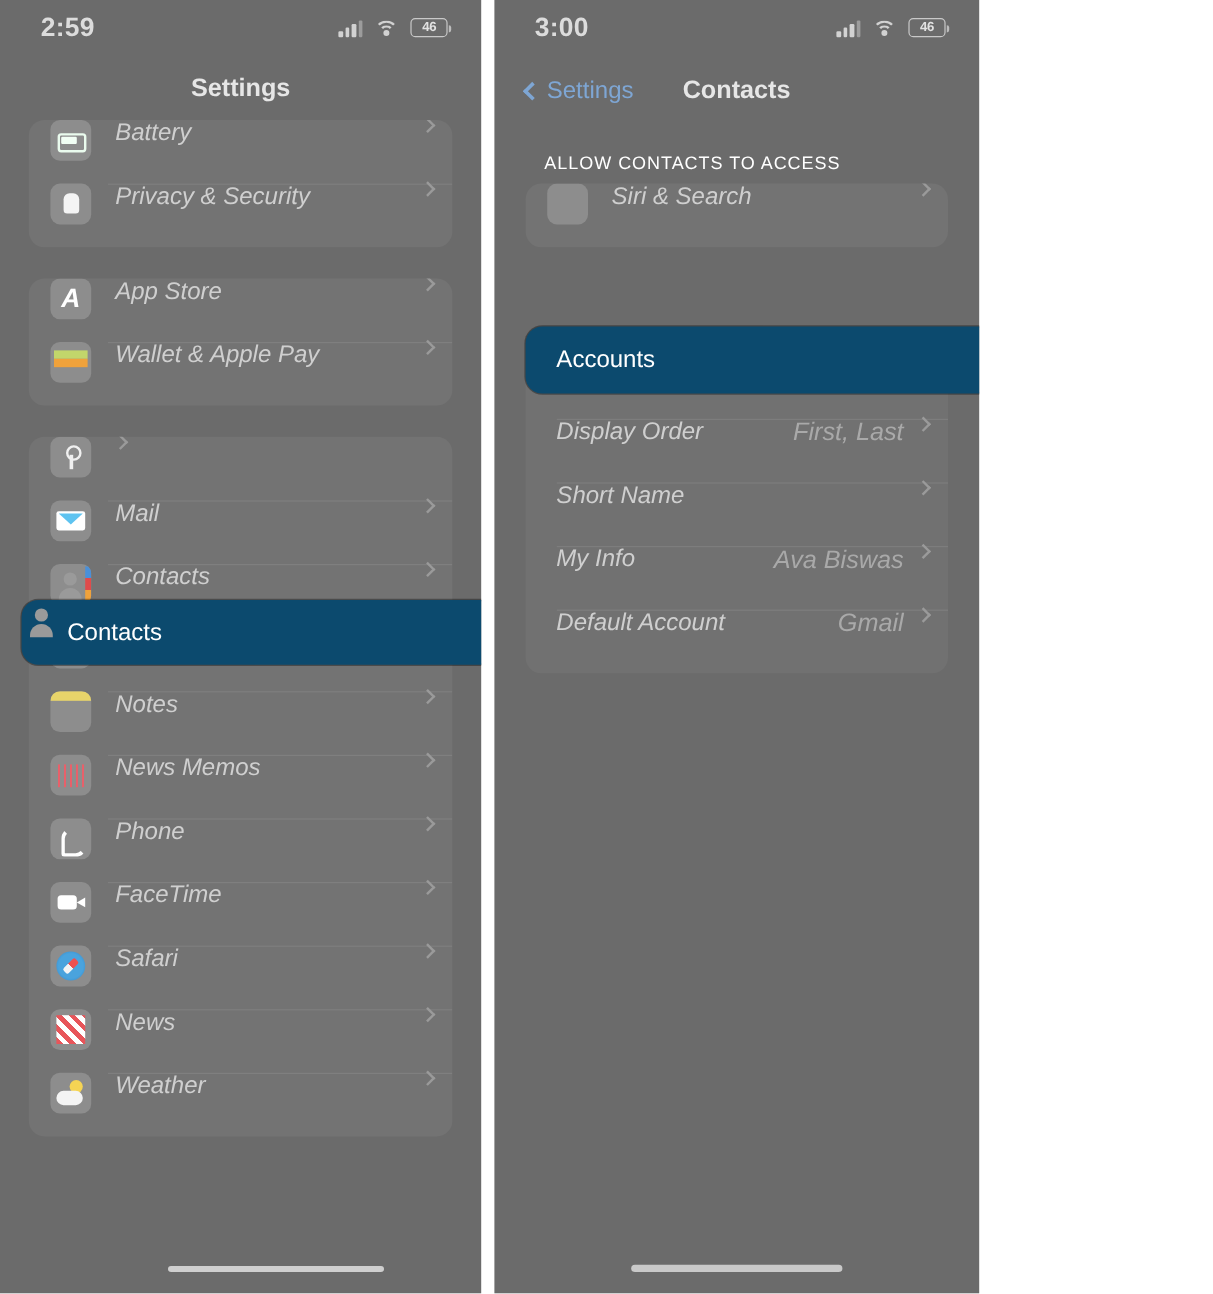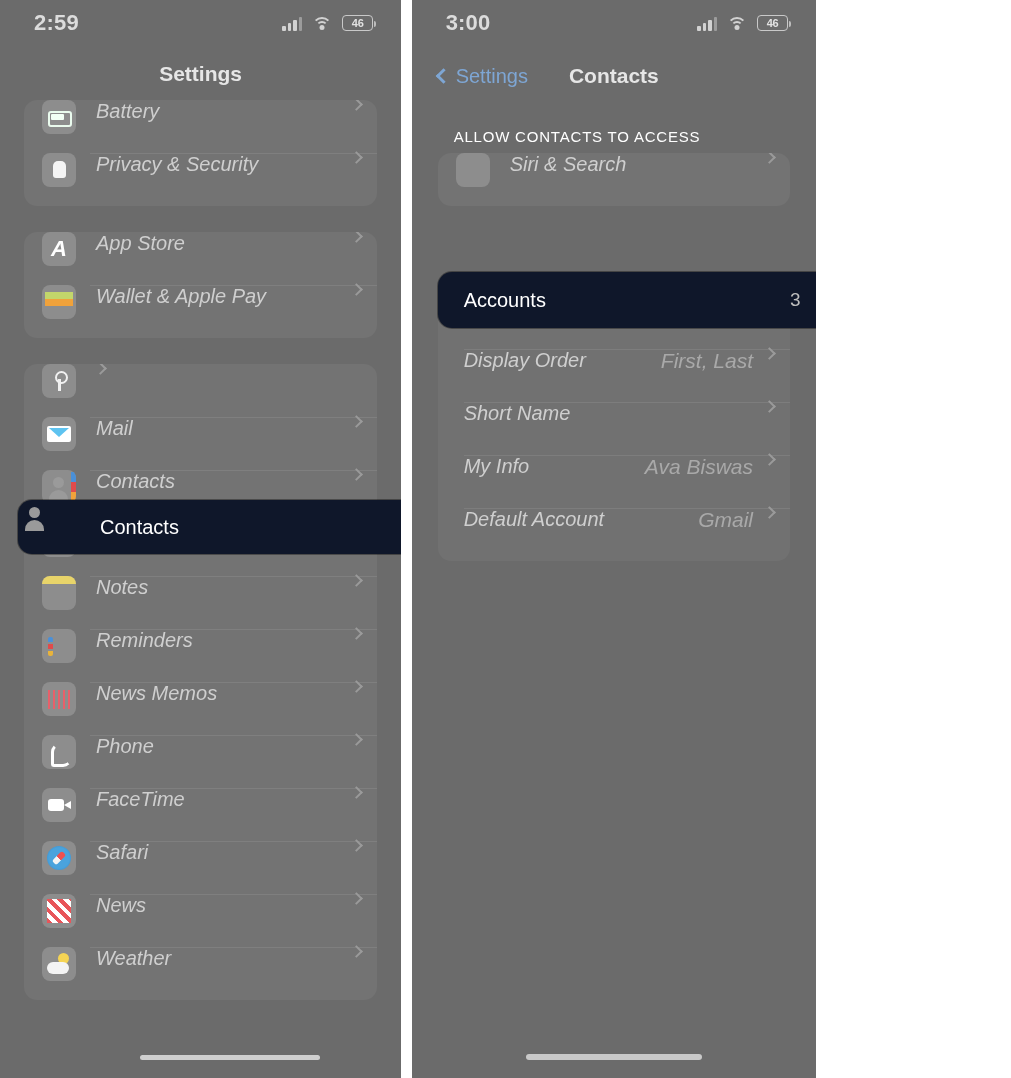--- a/index.html
+++ b/index.html
@@ -81,24 +81,23 @@
   .row .label { font-size:20px; color:#cfcfcf; flex:1; white-space:nowrap; }
   .row .value { font-size:21px; color:#a9a9a9; margin-right:12px; white-space:nowrap; }
   .chev { width:9px; height:9px; border-top:2.5px solid #9a9a9a; border-right:2.5px solid #9a9a9a; transform:rotate(45deg); flex:none; }
 
   
   .row.noicon { padding-left:26px; height:53px; }
   .row.noicon + .row.noicon::before { left:26px; }
 
   
   .spot {
-    position:absolute; background:#0f172a; border-radius:14px;
+    position:absolute; background:#0c4a6e; border-radius:14px;
     display:flex; align-items:center; z-index:6;
     box-shadow:0 0 0 1px rgba(0,0,0,.35);
-    gap:44px;
   }
   .spot .label { color:#ffffff; font-weight:400; font-size:20px; flex:1; }
   .spot .value { color:#bdbdbd; font-size:19px; margin-right:14px; }
   .spot .chev  { border-color:#b9b9b9; }
 
   #spot-contacts { left:18px; top:500px; width:455px; height:54px; padding:0 20px 0 18px; }
   #spot-accounts { left:26px; top:272px; width:452px; height:56px; padding:0 22px 0 26px; }
 
   
   .sec-head {
@@ -232,25 +231,20 @@
         <div class="ico ic-cal"></div>
         <div class="label">Calendar</div>
         <div class="chev"></div>
       </div>
       <div class="row">
         <div class="ico ic-notes"></div>
         <div class="label">Notes</div>
         <div class="chev"></div>
       </div>
       <div class="row">
-        <div class="ico ic-rem"></div>
-        <div class="label">Reminders</div>
-        <div class="chev"></div>
-      </div>
-      <div class="row">
         <div class="ico ic-vm"></div>
         <div class="label">News Memos</div>
         <div class="chev"></div>
       </div>
       <div class="row">
         <div class="ico ic-phone"></div>
         <div class="label">Phone</div>
         <div class="chev"></div>
       </div>
       <div class="row">

